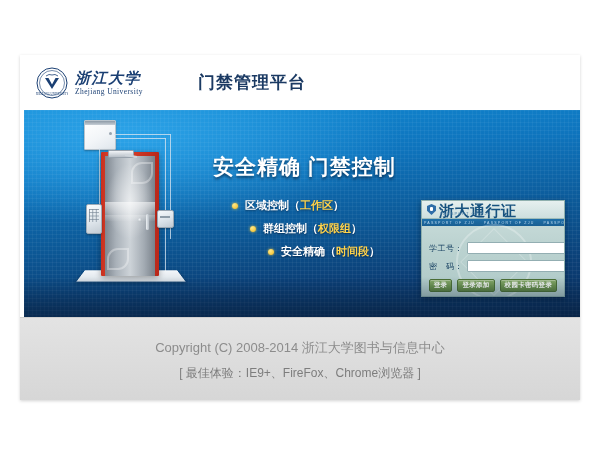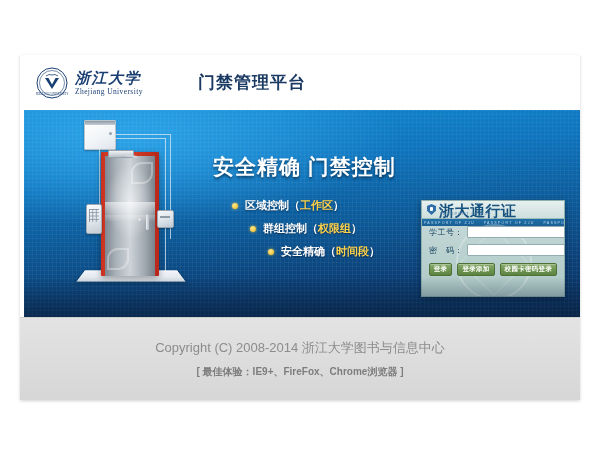--- a/index.html
+++ b/index.html
@@ -284,21 +284,21 @@
   }
   .panel-strip {
     height:7px;
     background: linear-gradient(to bottom,#1e6fa8,#1a5f93);
     display:flex; align-items:center; overflow:hidden;
     color:#bcd9ef; font-size:3.6px; letter-spacing:1.2px; white-space:nowrap;
     padding-left:2px;
   }
   .panel-strip span { margin-right:9px; }
 
-  .panel-body { position:relative; padding:0 7px 0 7px; }
+  .panel-body { position:relative; padding:16px 7px 0 7px; }
   .watermark {
     position:absolute; left:34px; top:-2px; width:72px; height:72px;
     border:2px solid rgba(255,255,255,0.28);
     border-radius:50%;
     pointer-events:none;
   }
   .watermark::after{
     content:""; position:absolute; left:12px; top:12px; right:12px; bottom:12px;
     border:1px solid rgba(255,255,255,0.22);
     transform: rotate(45deg);
@@ -329,21 +329,21 @@
     position:absolute; left:0; top:262px; width:560px; height:83px;
     background: linear-gradient(to bottom,#e3e3e3 0%,#dcdcdc 55%,#d6d6d6 100%);
     border-top:1px solid #cfcfcf;
   }
   .footer-line1 {
     position:absolute; left:0; right:0; top:21px; text-align:center;
     font-size:13px; color:#8c8c8c; white-space:nowrap;
   }
   .footer-line2 {
     position:absolute; left:0; right:0; top:47px; text-align:center;
-    font-size:10px; font-weight:bold; color:#7d7d7d; white-space:nowrap;
+    font-size:12px; font-weight:normal; color:#7d7d7d; white-space:nowrap;
   }
   .card-bottom-edge {
     position:absolute; left:0; bottom:0; width:560px; height:2px;
     background: linear-gradient(to bottom, #c9c9c9, #ffffff);
   }
 </style>
 </head>
 <body>
 
 <div id="page">

